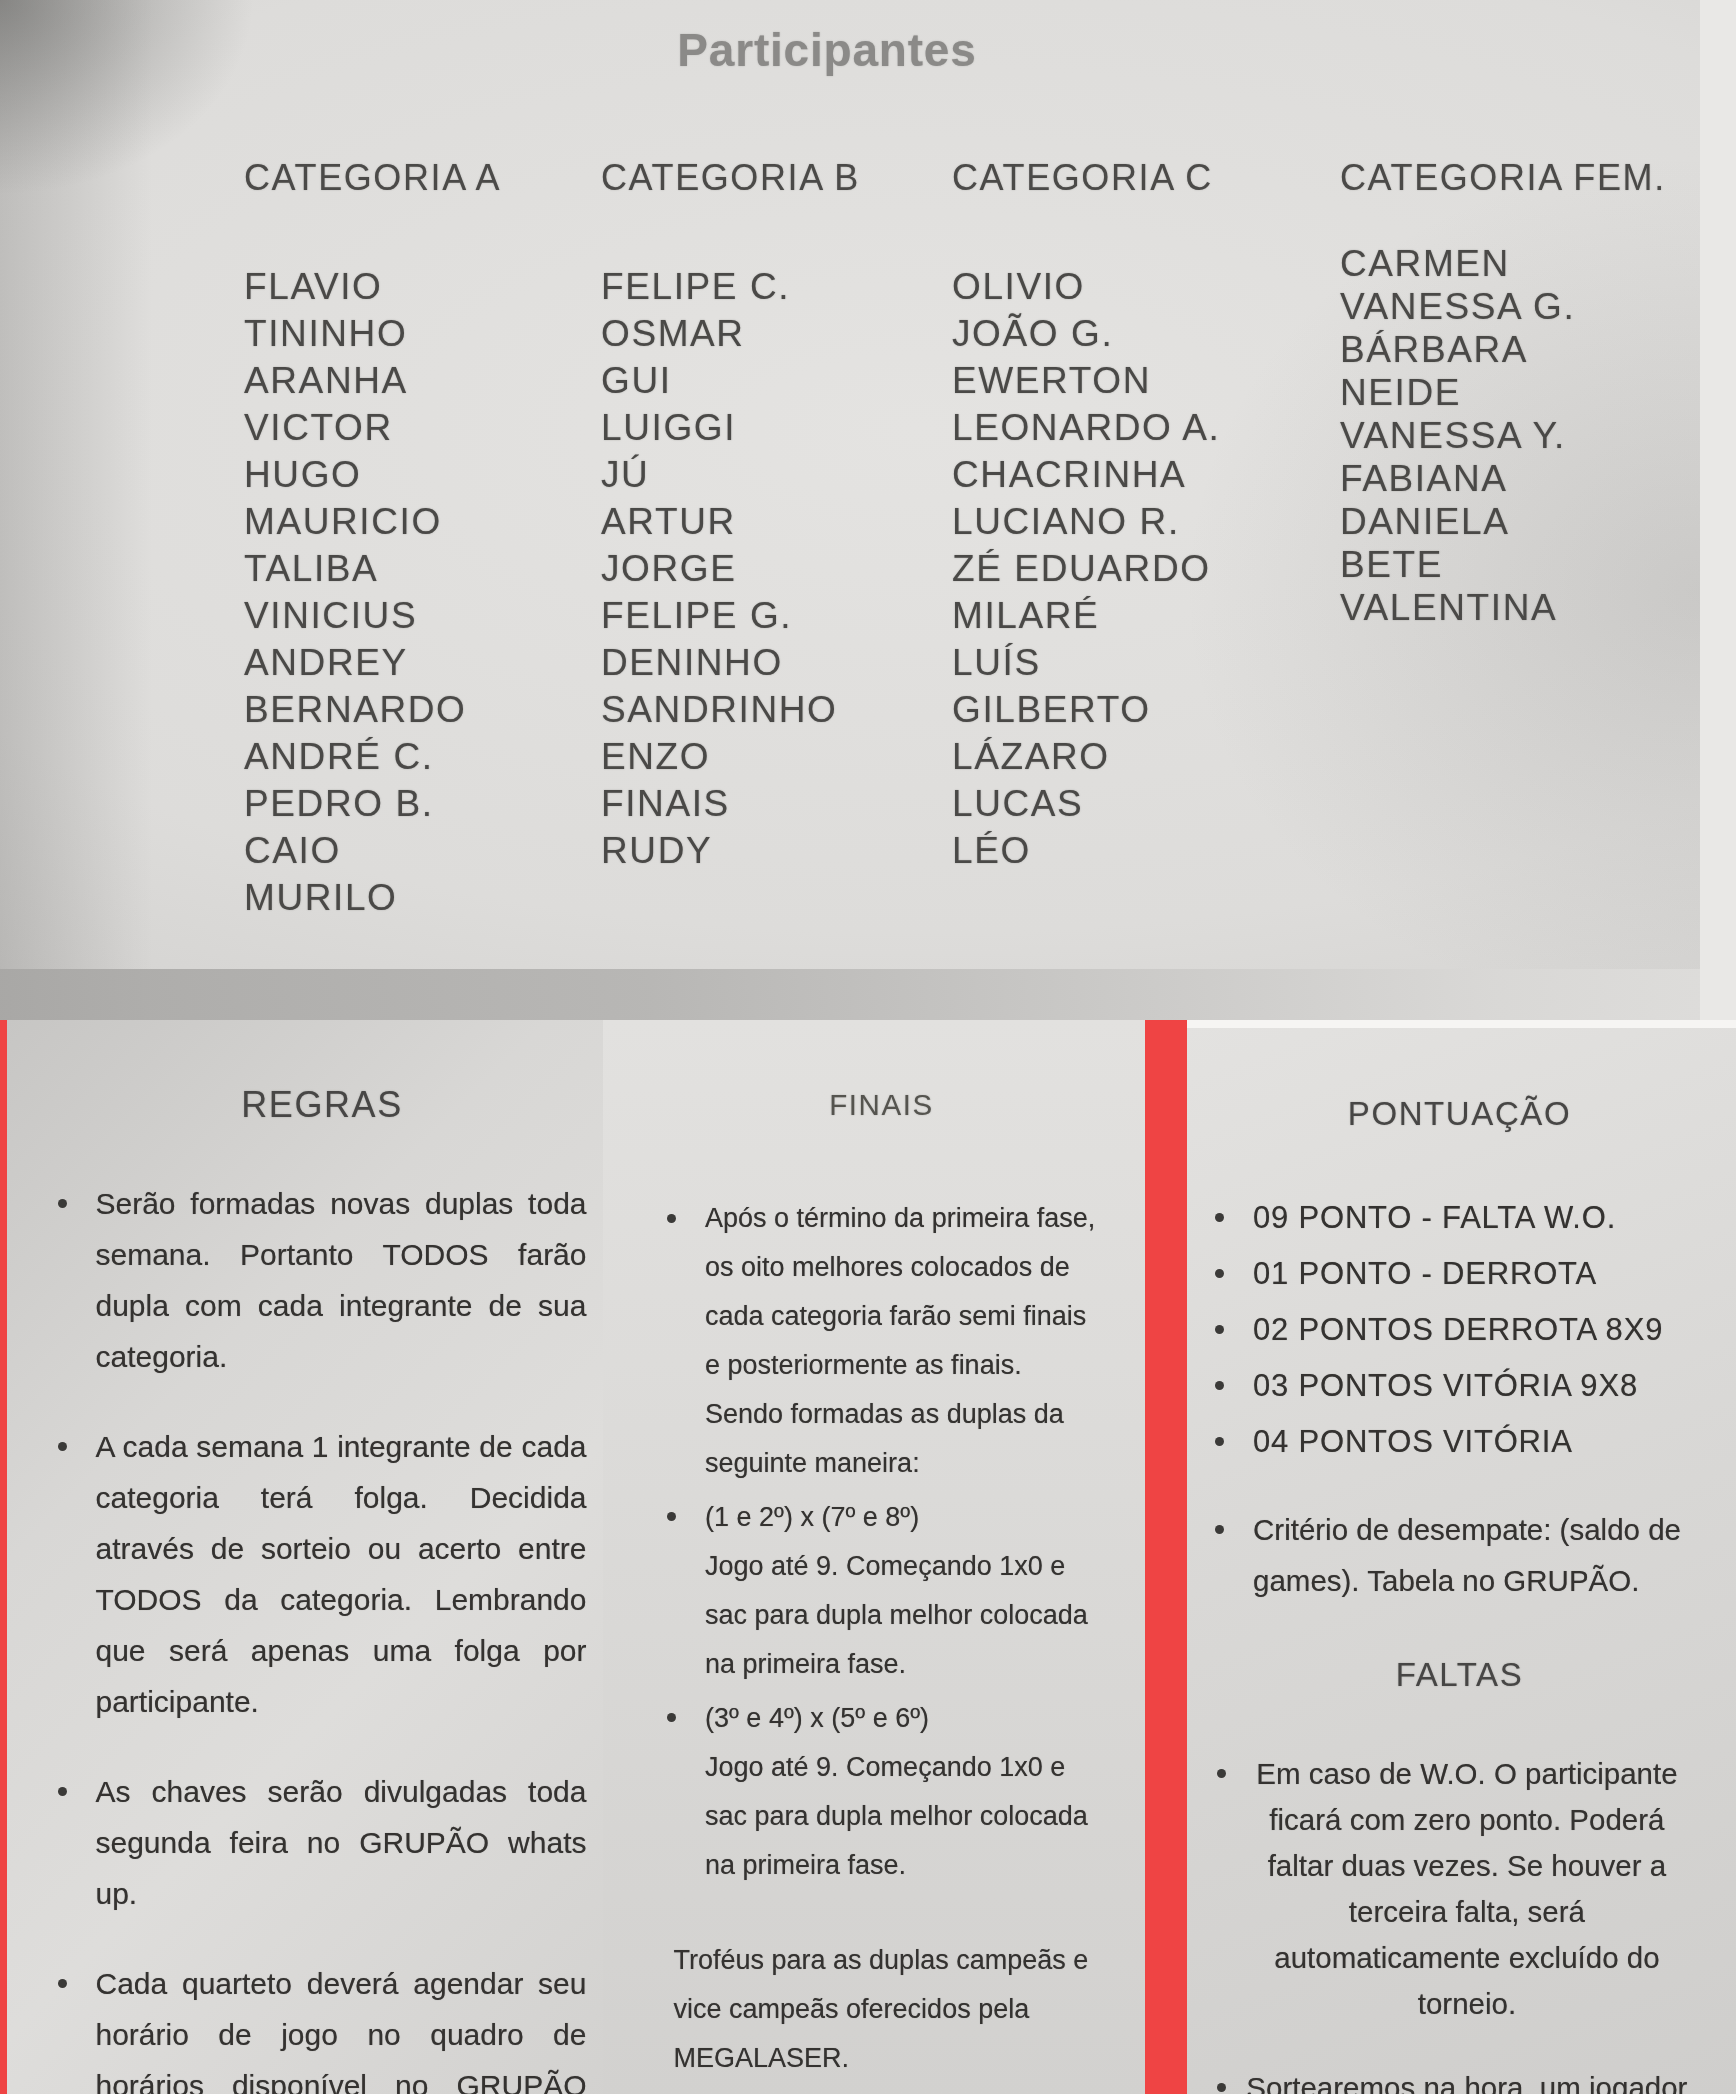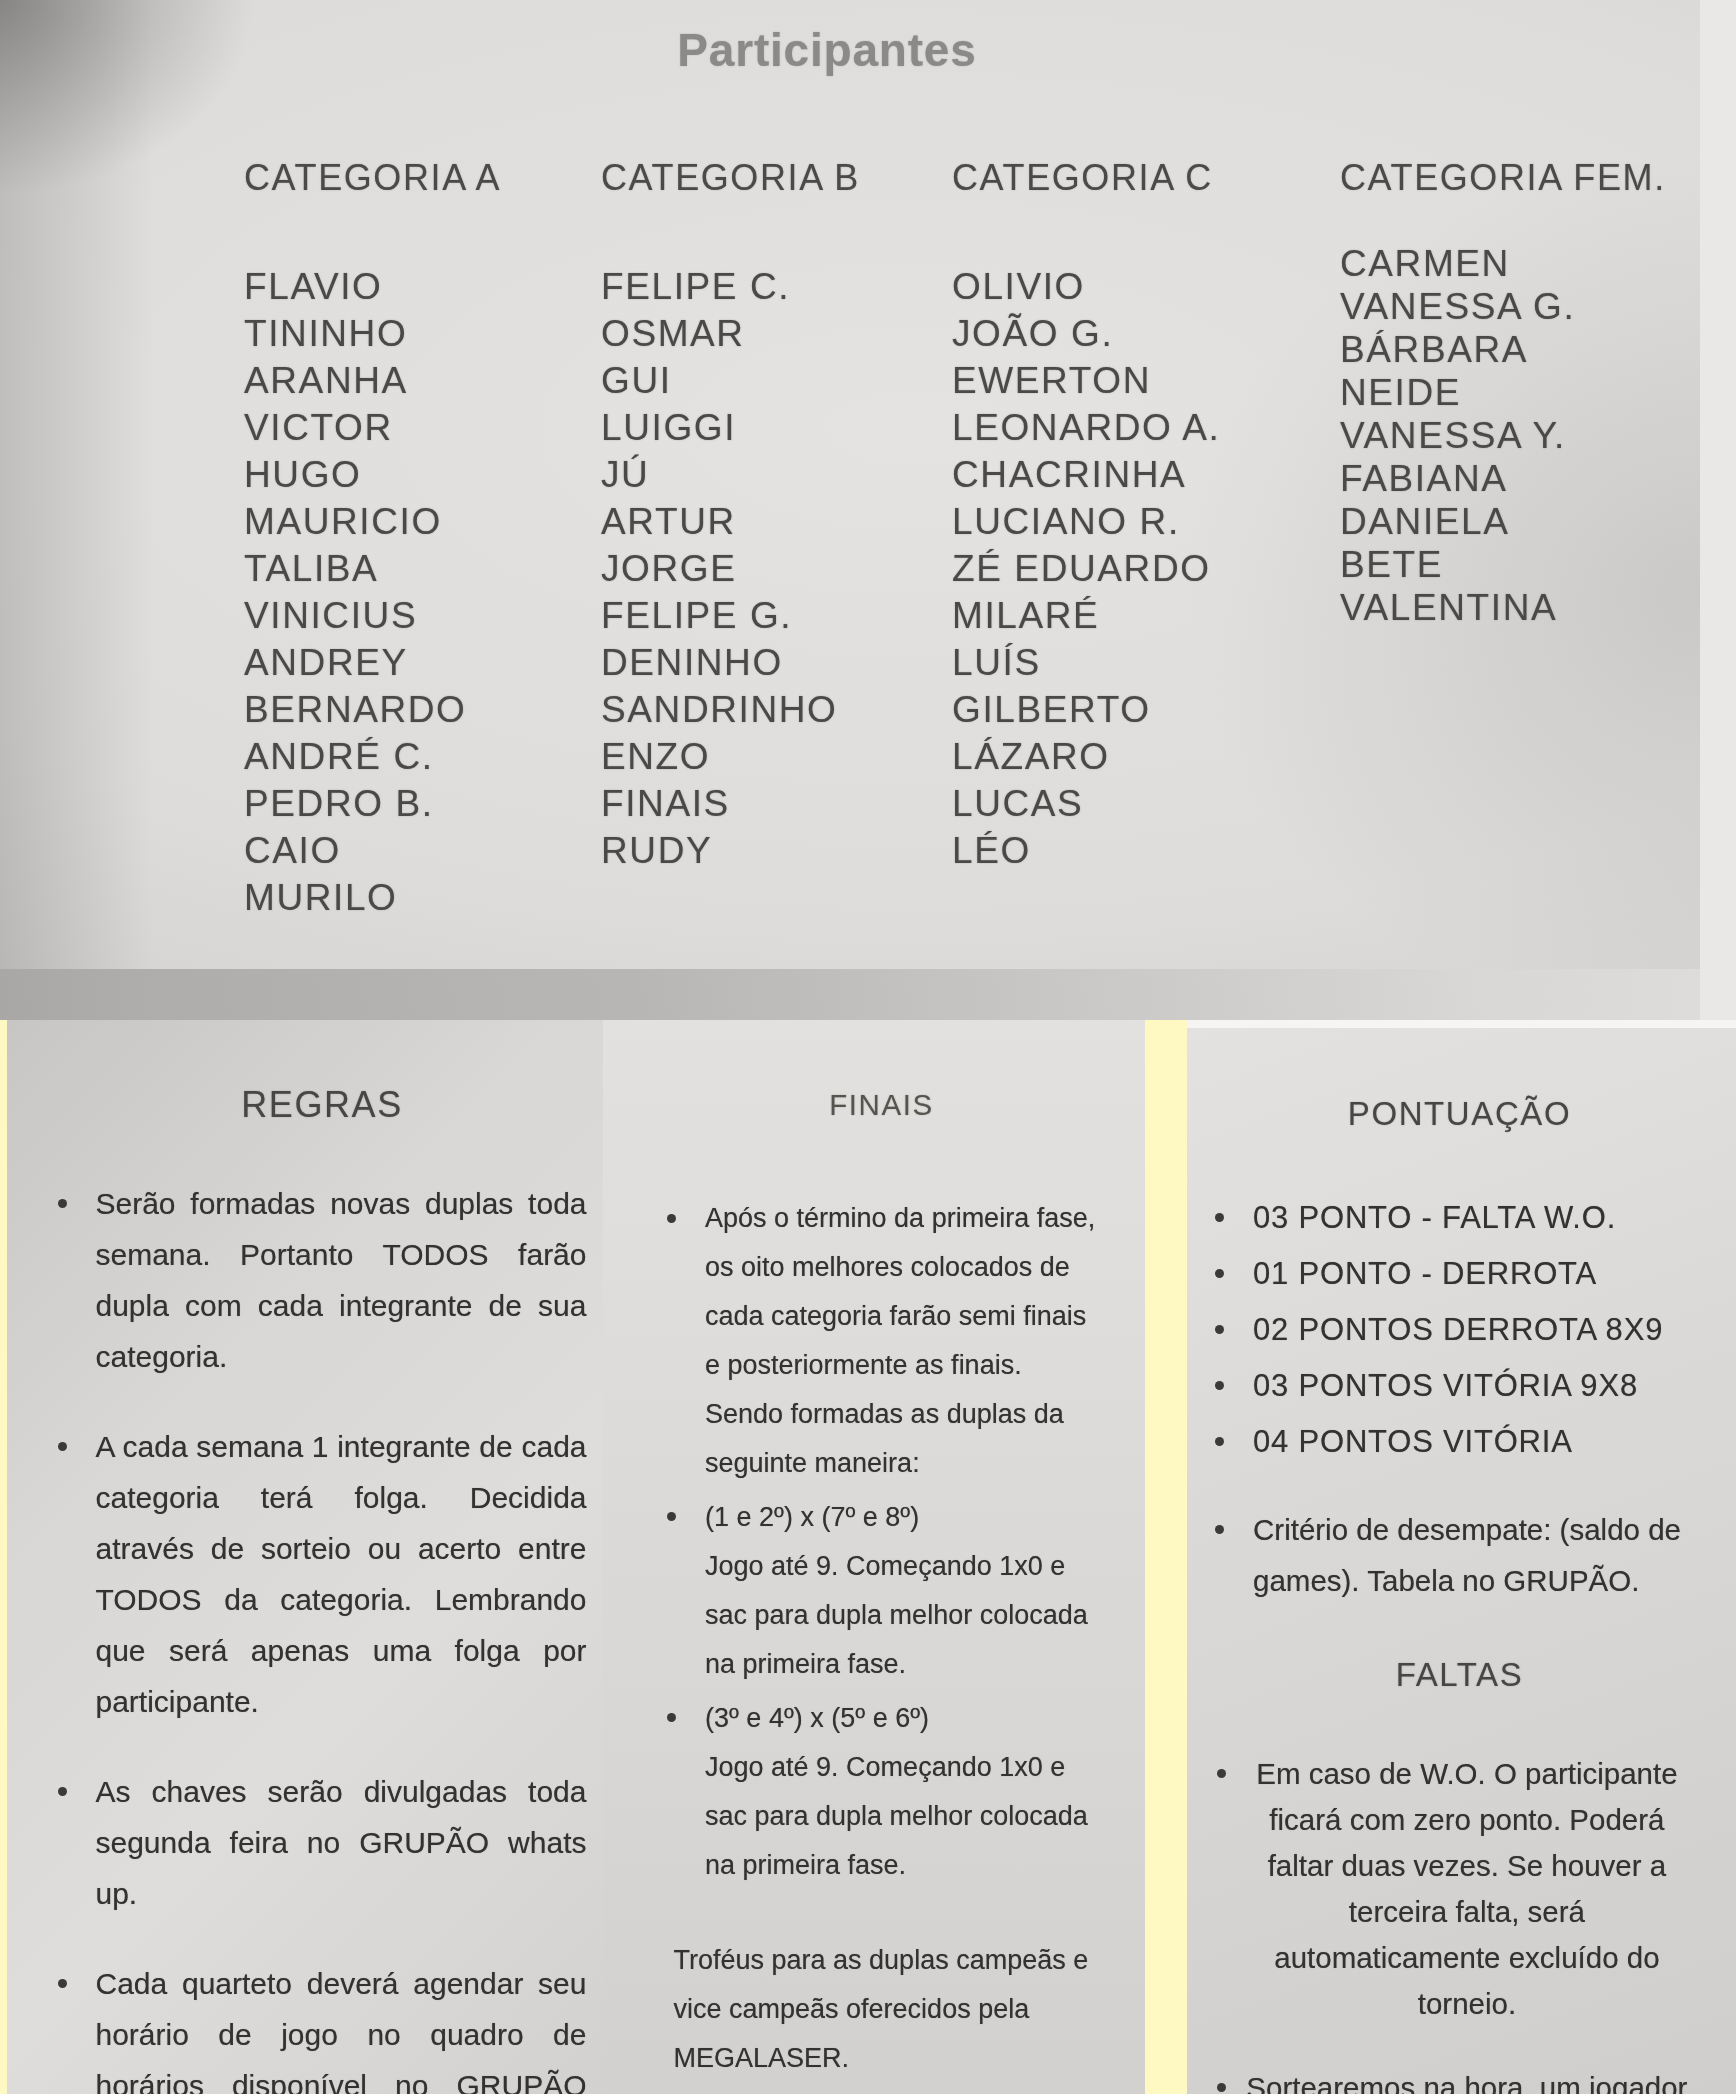--- a/index.html
+++ b/index.html
@@ -46,21 +46,21 @@
   }
   .names{margin-top:64px;}
   .col-fem .names{margin-top:43px;}
   .pname{
     font-size:37px;line-height:47px;letter-spacing:1.6px;
     color:#4a4947;text-shadow:0 0 1.6px rgba(80,80,78,.42);
     white-space:nowrap;
   }
   .col-fem .pname{line-height:43px;}
   
-  .panels{position:absolute;top:1020px;left:0;width:1736px;height:1075px;background:#fef9c3;}
+  .panels{position:absolute;top:1020px;left:0;width:1736px;height:1075px;background:#ef4444;}
   .panel{position:absolute;top:0;bottom:0;overflow:hidden;
     color:#343230;text-shadow:0 0 0.8px rgba(50,50,48,.55);}
   .panel-rules{left:6.5px;width:619px;
     background:linear-gradient(135deg,#c7c6c4 0%,#d8d7d5 32%,#dedddb 60%,#d2d1cf 100%);
     padding:64px 39px 0 51px;box-sizing:border-box;}
   .panel-finals{left:603px;width:542px;
     background:linear-gradient(180deg,#e2e1df 0%,#dcdbd9 38%,#d2d1cf 100%);
     padding:68px 49px 0 64px;box-sizing:border-box;}
   .panel-score{left:1187px;width:550px;
     background:linear-gradient(160deg,#e3e2e0 0%,#d9d8d6 45%,#cfcecc 100%);
@@ -224,21 +224,21 @@
         </div>
         </div>
       <div class="finals-footer">Troféus para as duplas campeãs e vice campeãs oferecidos pela MEGALASER.</div>
     </div>
 
     <div class="panel panel-score">
       <div class="sec-title">PONTUAÇÃO</div>
       <div>
           <div class="bullet-par score-item">
           <span class="dot"></span>
-          <span>03 PONTO - FALTA W.O.</span>
+          <span>09 PONTO - FALTA W.O.</span>
         </div>
           <div class="bullet-par score-item">
           <span class="dot"></span>
           <span>01 PONTO - DERROTA</span>
         </div>
           <div class="bullet-par score-item">
           <span class="dot"></span>
           <span>02 PONTOS DERROTA 8X9</span>
         </div>
           <div class="bullet-par score-item">

